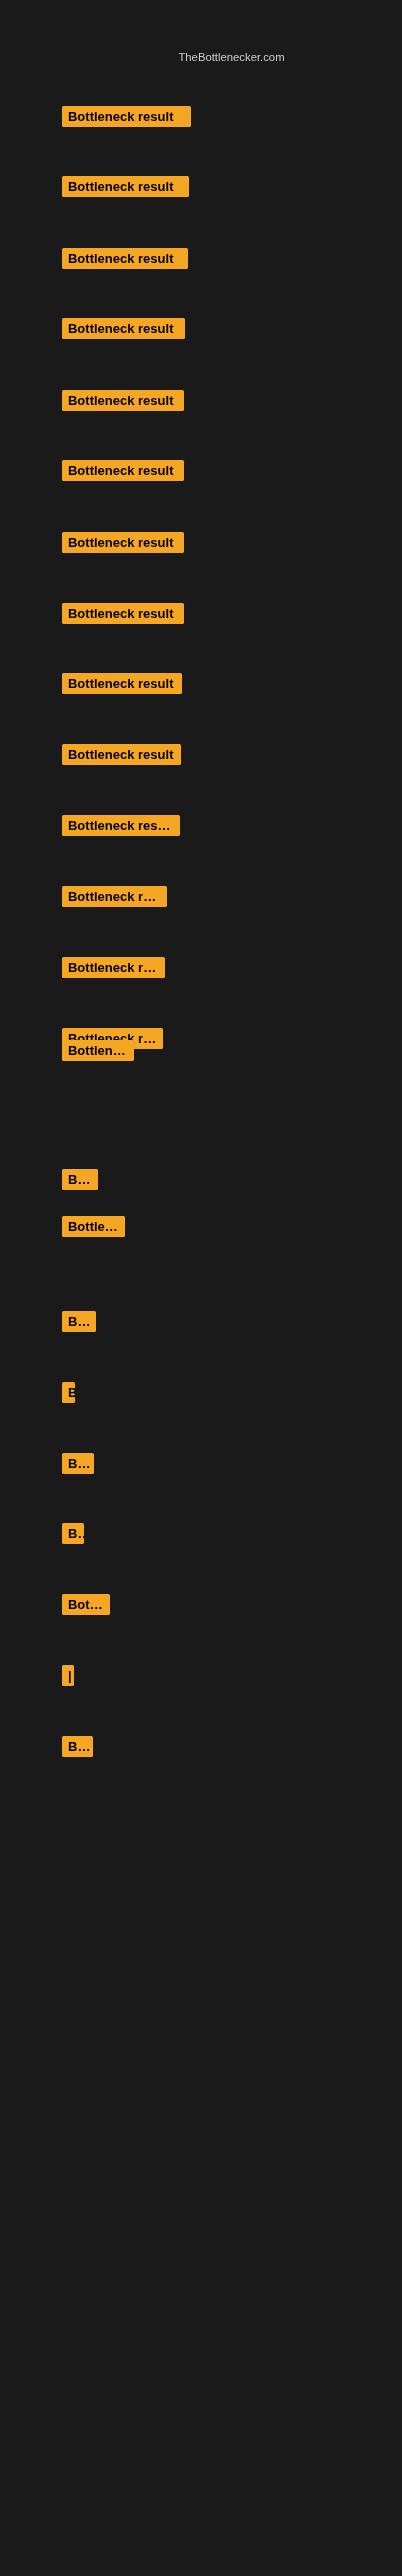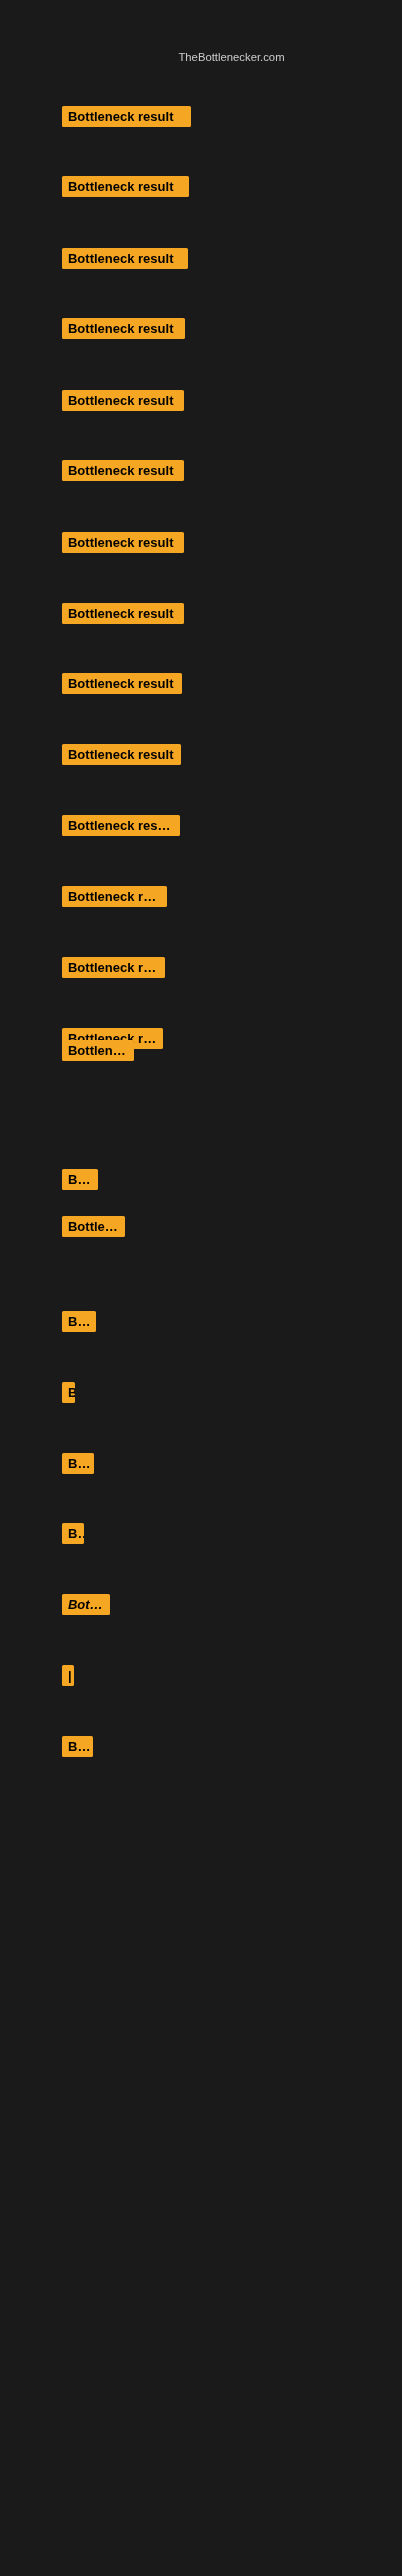--- a/index.html
+++ b/index.html
@@ -54,17 +54,17 @@
     <div class="result-row" style="top: 826px;"><span class="bottleneck-badge" style="max-width: 105px; width: 105px;">Bottleneck resu</span></div>
     <div class="result-row" style="top: 897px;"><span class="bottleneck-badge" style="max-width: 103px; width: 103px;">Bottleneck resu</span></div>
     <div class="result-row" style="top: 968px;"><span class="bottleneck-badge" style="max-width: 101px; width: 101px;">Bottleneck resu</span></div>
     <div class="result-row" style="top: 980px;"><span class="bottleneck-badge" style="max-width: 72px; width: 72px;">Bottleneck</span></div>
     <div class="result-row" style="top: 1109px;"><span class="bottleneck-badge" style="max-width: 44px; width: 36px;">Bottle</span></div>
     <div class="result-row" style="top: 1156px;"><span class="bottleneck-badge" style="max-width: 63px; width: 63px;">Bottlenec</span></div>
     <div class="result-row" style="top: 1251px;"><span class="bottleneck-badge" style="max-width: 34px; width: 34px;">Bott</span></div>
     <div class="result-row" style="top: 1322px;"><span class="bottleneck-badge" style="max-width: 13px; width: 13px;">B</span></div>
     <div class="result-row" style="top: 1393px;"><span class="bottleneck-badge" style="max-width: 32px; width: 32px;">Bott</span></div>
     <div class="result-row" style="top: 1463px;"><span class="bottleneck-badge" style="max-width: 22.5px; width: 22.5px;">Bo</span></div>
-    <div class="result-row" style="top: 1534px;"><span class="bottleneck-badge" style="max-width: 48px; width: 48px; font-style: italic;">Bottlen</span></div>
+    <div class="result-row" style="top: 1534px;"><span class="bottleneck-badge" style="max-width: 48px; width: 48px;">Bottlen</span></div>
     <div class="result-row" style="top: 1605px;"><span class="bottleneck-badge" style="max-width: 8px; width: 8px;">|</span></div>
     <div class="result-row" style="top: 1676px;"><span class="bottleneck-badge" style="max-width: 31px; width: 31px;">Bott</span></div>
   </div>
 
 
 </body></html>

